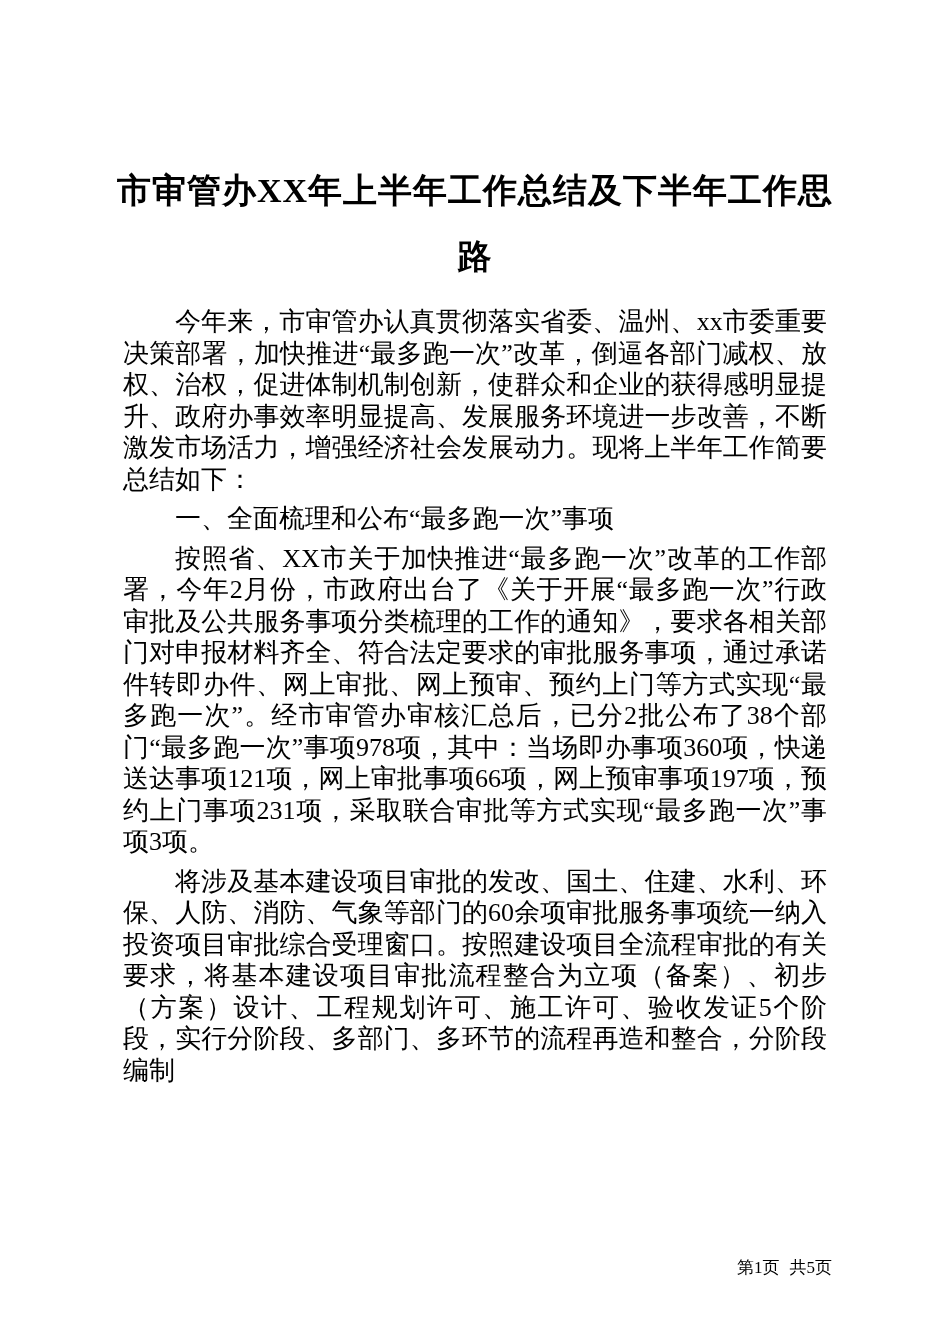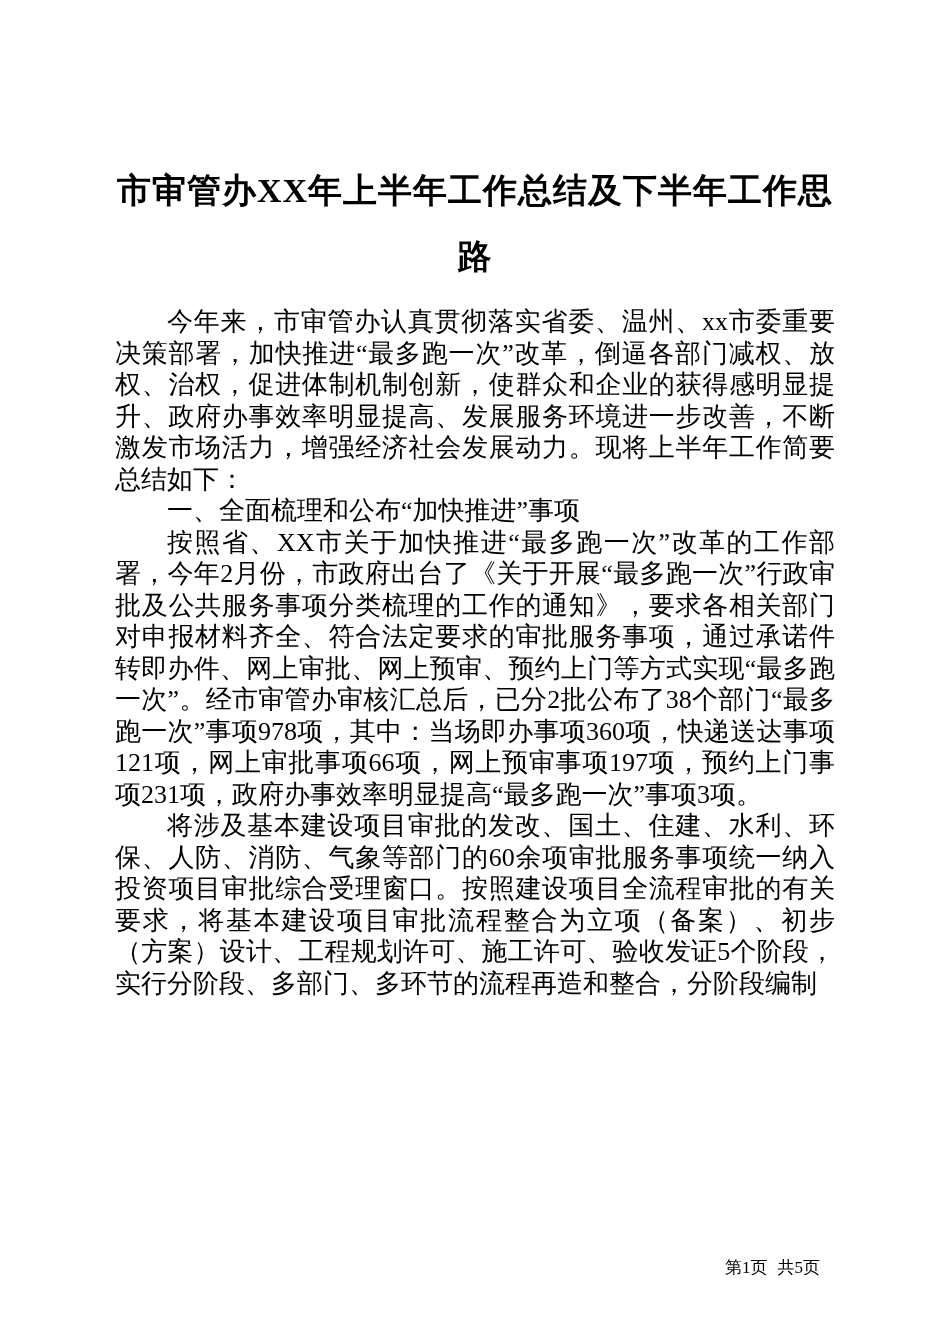--- a/index.html
+++ b/index.html
@@ -24,52 +24,52 @@
   }
   .doc-title {
     margin: 0 0 16px 0;
     font-size: 34px;
     font-weight: bold;
     text-align: center;
     line-height: 66px;
     letter-spacing: 1px;
   }
   .doc-body p {
-    margin: 0;
+    margin: 8px;
     font-size: 26px;
     line-height: 31.5px;
     text-align: justify;
     text-justify: inter-ideograph;
     text-indent: 2em;
     word-break: break-all;
   }
   .page-footer {
     position: absolute;
-    right: 130px;
+    right: 118px;
     bottom: 66px;
     font-size: 17px;
     line-height: 20px;
     color: #000000;
   }
   .page-footer .sep {
     display: inline-block;
     width: 10px;
   }
 </style>
 </head>
 <body>
 
 <div class="page">
 
   <h1 class="doc-title">市审管办XX年上半年工作总结及下半年工作思路</h1>
 
   <div class="doc-body">
     <p>今年来，市审管办认真贯彻落实省委、温州、xx市委重要决策部署，加快推进“最多跑一次”改革，倒逼各部门减权、放权、治权，促进体制机制创新，使群众和企业的获得感明显提升、政府办事效率明显提高、发展服务环境进一步改善，不断激发市场活力，增强经济社会发展动力。现将上半年工作简要总结如下：</p>
-    <p>一、全面梳理和公布“加快推进”事项</p>
-    <p>按照省、XX市关于加快推进“最多跑一次”改革的工作部署，今年2月份，市政府出台了《关于开展“最多跑一次”行政审批及公共服务事项分类梳理的工作的通知》，要求各相关部门对申报材料齐全、符合法定要求的审批服务事项，通过承诺件转即办件、网上审批、网上预审、预约上门等方式实现“最多跑一次”。经市审管办审核汇总后，已分2批公布了38个部门“最多跑一次”事项978项，其中：当场即办事项360项，快递送达事项121项，网上审批事项66项，网上预审事项197项，预约上门事项231项，政府办事效率明显提高“最多跑一次”事项3项。</p>
+    <p>一、全面梳理和公布“最多跑一次”事项</p>
+    <p>按照省、XX市关于加快推进“最多跑一次”改革的工作部署，今年2月份，市政府出台了《关于开展“最多跑一次”行政审批及公共服务事项分类梳理的工作的通知》，要求各相关部门对申报材料齐全、符合法定要求的审批服务事项，通过承诺件转即办件、网上审批、网上预审、预约上门等方式实现“最多跑一次”。经市审管办审核汇总后，已分2批公布了38个部门“最多跑一次”事项978项，其中：当场即办事项360项，快递送达事项121项，网上审批事项66项，网上预审事项197项，预约上门事项231项，采取联合审批等方式实现“最多跑一次”事项3项。</p>
     <p>将涉及基本建设项目审批的发改、国土、住建、水利、环保、人防、消防、气象等部门的60余项审批服务事项统一纳入投资项目审批综合受理窗口。按照建设项目全流程审批的有关要求，将基本建设项目审批流程整合为立项（备案）、初步（方案）设计、工程规划许可、施工许可、验收发证5个阶段，实行分阶段、多部门、多环节的流程再造和整合，分阶段编制</p>
   </div>
 
   <div class="page-footer">
     <span>第1页</span><span class="sep"></span><span>共5页</span>
   </div>
 
 </div>
 
 </body></html>

